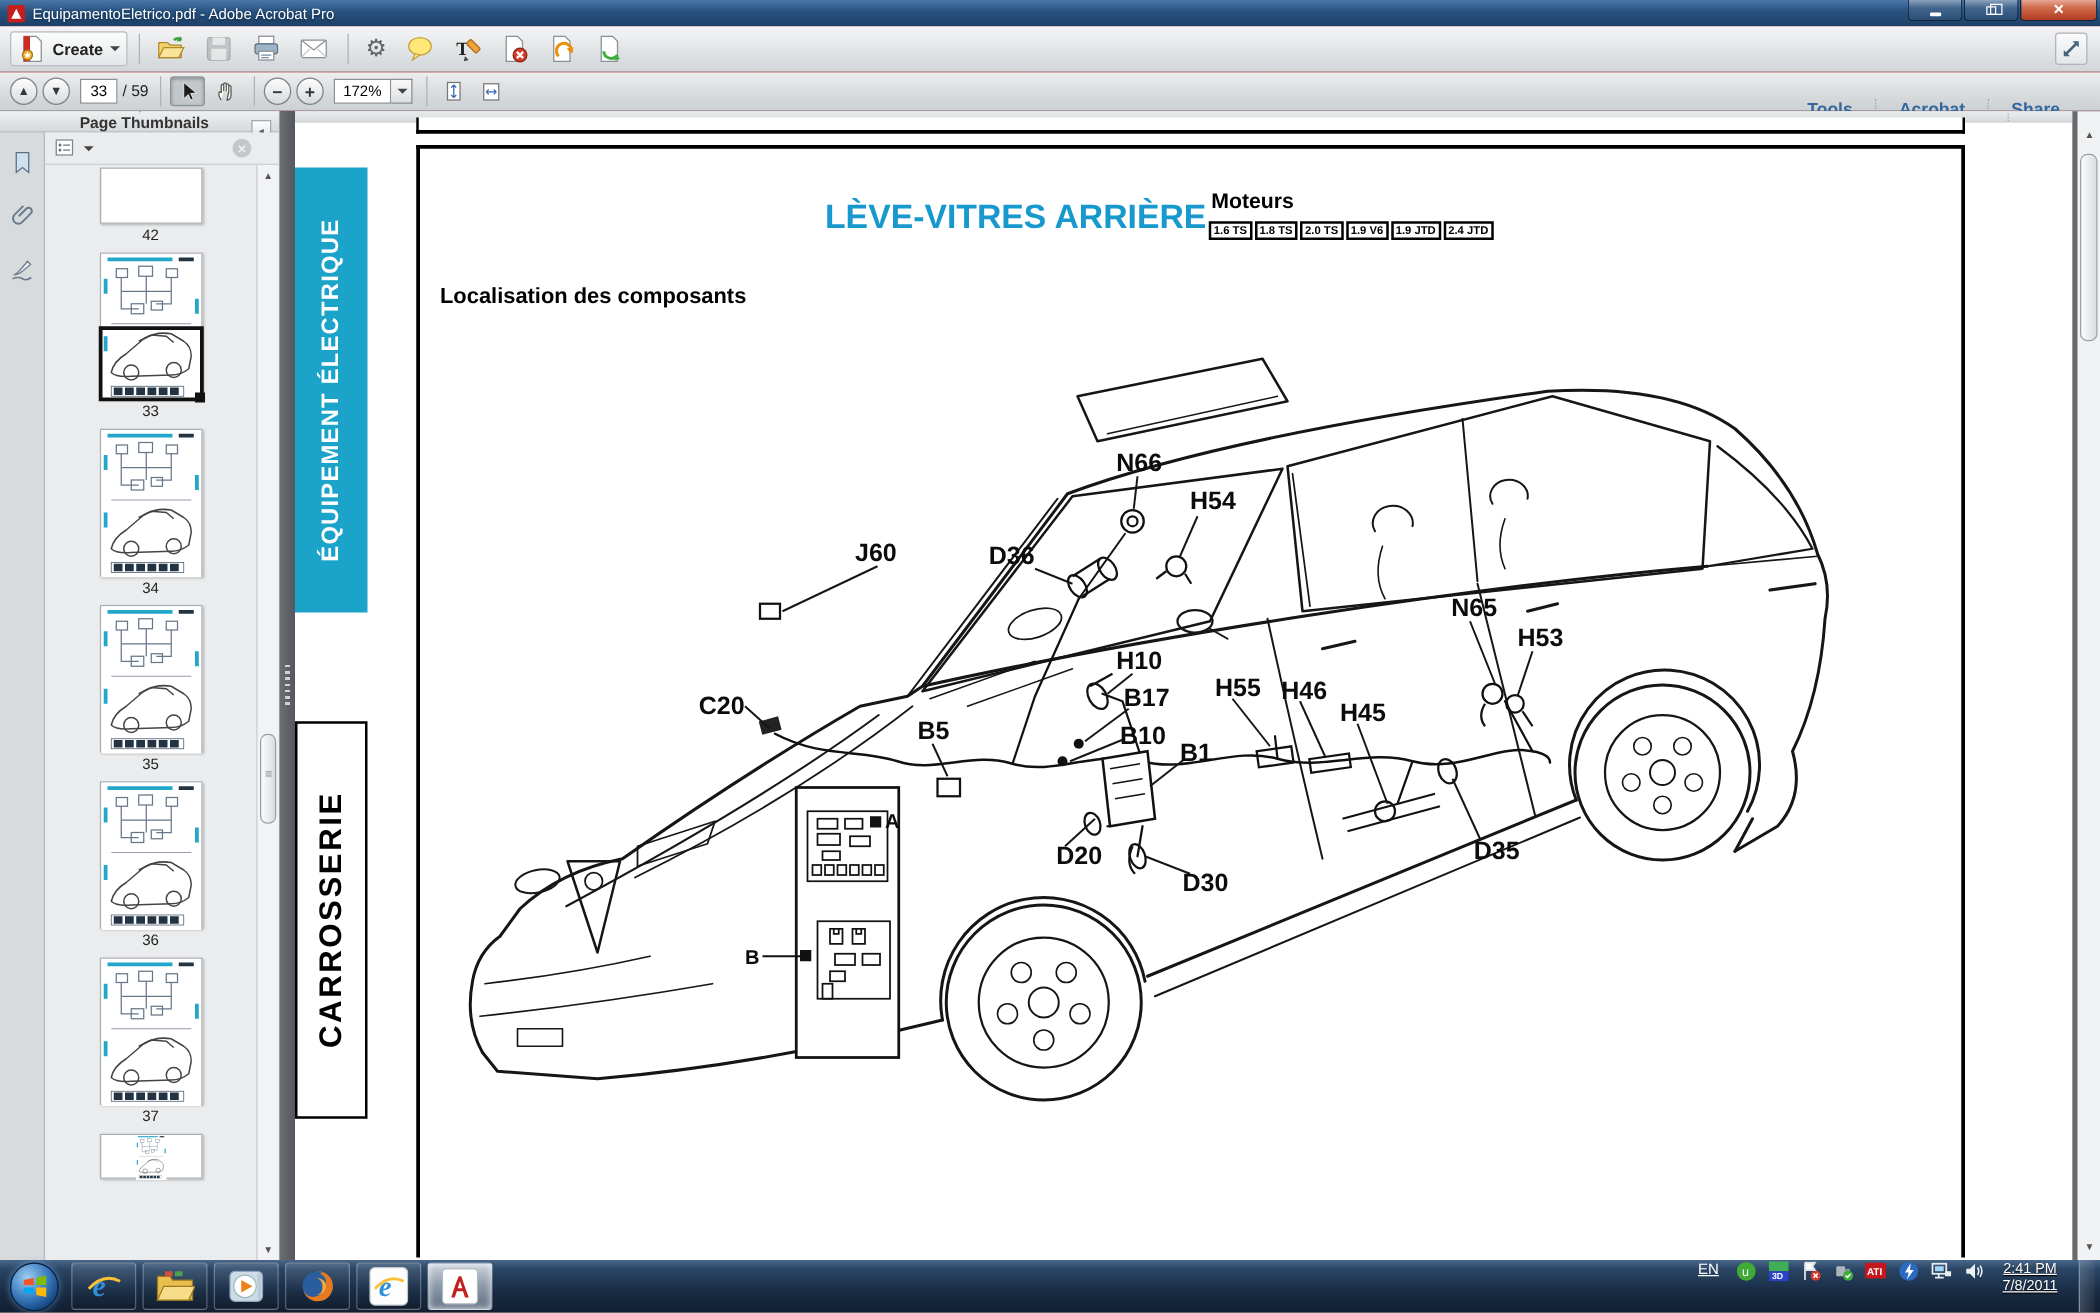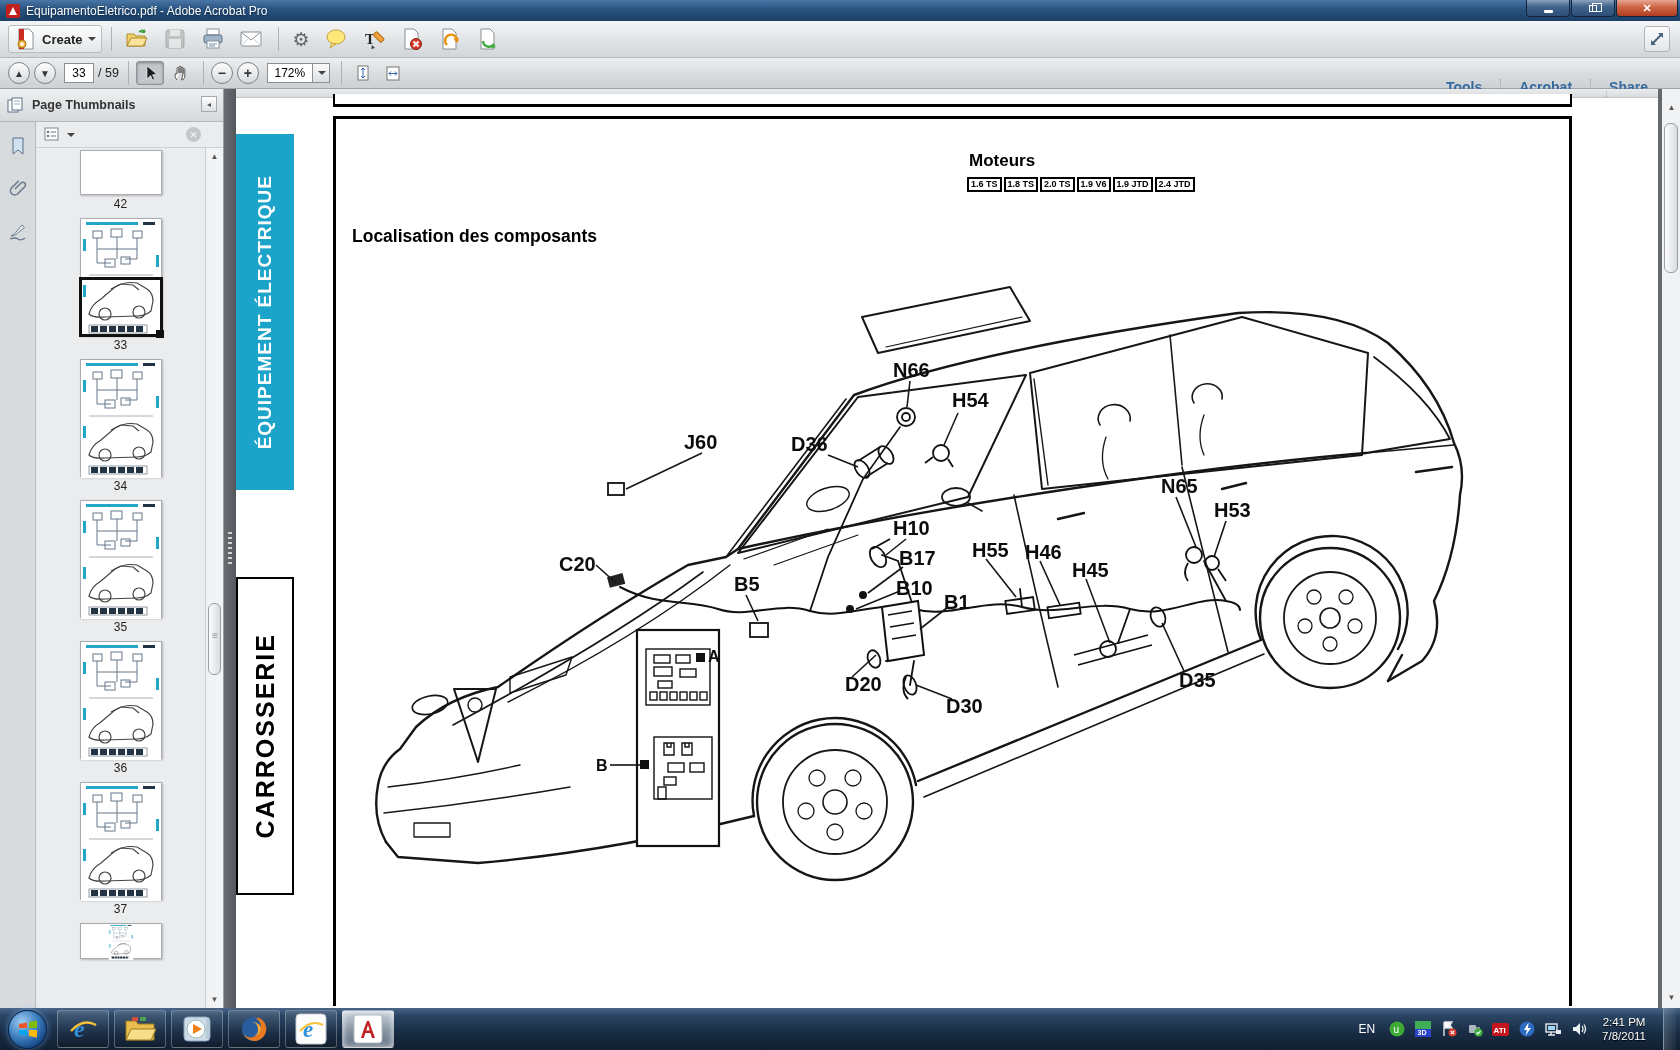--- a/index.html
+++ b/index.html
@@ -47,21 +47,21 @@
   .zoomdrop{width:17px;height:20px;border:1px solid #8c9094;border-left:none;background:linear-gradient(#fafafa,#dcdfe2);display:flex;align-items:center;justify-content:center;}
   .tb2-links{position:absolute;right:14px;top:0;height:31px;display:flex;align-items:center;}
   .tblink{font-size:14px;font-weight:bold;color:#35699e;padding:0 18px;margin-top:26px;}
   .tblink+.tblink{border-left:1px dotted #9aa0a6;}
 
   
   .workspace{flex:1;display:flex;min-height:0;position:relative;}
 
   
   .sidebar{width:224px;display:flex;flex-direction:column;background:#e4e6e8;border-right:1px solid #9b9fa3;}
-  .sb-header{height:33px;background:linear-gradient(#eef0f1,#d6d9dc);border-bottom:1px solid #b3b7ba;display:flex;align-items:center;padding:0 6px;position:relative;}
+  .sb-header{height:17px;background:linear-gradient(#eef0f1,#d6d9dc);border-bottom:1px solid #b3b7ba;display:flex;align-items:center;padding:0 6px;position:relative;flex-direction:column;}
   .sb-title{font-size:12.5px;font-weight:bold;color:#333;margin-left:8px;}
   .sb-collapse{position:absolute;right:6px;top:7px;width:16px;height:16px;border:1px solid #a6aaae;background:linear-gradient(#fff,#dde0e2);display:flex;align-items:center;justify-content:center;font-size:8px;color:#555;}
   .sb-body{flex:1;display:flex;min-height:0;}
   .navstrip{width:36px;background:#d8dbde;border-right:1px solid #b7babd;display:flex;flex-direction:column;align-items:center;padding-top:8px;gap:10px;}
   .railbtn{width:30px;height:32px;display:flex;align-items:center;justify-content:center;border-radius:3px;}
   .thumbs{flex:1;background:#eaecee;position:relative;overflow:hidden;}
   .thumb-options{height:26px;display:flex;align-items:center;padding:0 8px;border-bottom:1px solid #cdd0d3;}
   .optmenu{display:flex;align-items:center;gap:3px;}
   .optx{margin-left:auto;margin-right:14px;width:15px;height:15px;border-radius:50%;background:#c3c7ca;color:#eef0f1;font-size:9px;display:flex;align-items:center;justify-content:center;font-weight:bold;}
   .thumblist{position:absolute;left:0;right:18px;top:26px;bottom:0;display:flex;flex-direction:column;align-items:center;padding-top:2px;}
@@ -98,21 +98,21 @@
   
   .vscroll{width:22px;background:#f1f2f3;border-left:4px solid #66696d;position:relative;}
   .vscroll .arrow{position:absolute;left:3px;width:13px;height:13px;font-size:8px;color:#555;display:flex;align-items:center;justify-content:center;}
   .vscroll .thumb{position:absolute;left:2px;top:34px;width:14px;height:150px;border:1px solid #9aa0a5;border-radius:6px;background:linear-gradient(90deg,#fdfdfd,#d9dcdf);}
 
   
   .taskbar{position:absolute;left:0;top:1008px;width:1680px;height:42px;background:linear-gradient(#49678a,#2a4564 18%,#1c3click 60%,#16293f);background:linear-gradient(#49678a,#2a4564 18%,#182c44 60%,#121f31);display:flex;align-items:center;padding:0 4px;}
   .startorb{width:39px;height:39px;border-radius:50%;background:radial-gradient(circle at 35% 30%,#9ecdf2,#3d7ec0 45%,#174a85 75%,#0c2d57);border:1px solid #0a2343;margin:0 10px 0 4px;display:flex;align-items:center;justify-content:center;box-shadow:0 0 6px rgba(120,180,255,.6);}
   .taskbtn{width:52px;height:38px;border:1px solid rgba(255,255,255,.28);border-radius:3px;background:linear-gradient(rgba(255,255,255,.12),rgba(255,255,255,.03) 50%,rgba(0,0,0,.12));display:flex;align-items:center;justify-content:center;margin-right:5px;}
   .taskbtn.active{background:linear-gradient(rgba(255,255,255,.75),rgba(230,236,242,.55) 50%,rgba(180,195,215,.5));box-shadow:inset 0 0 6px rgba(255,255,255,.8);}
-  .tray{margin-left:auto;display:flex;align-items:center;gap:9px;color:#fff;}
+  .tray{margin-left:auto;display:flex;align-items:flex-start;gap:9px;color:#fff;text-decoration:underline;}
   .tray .lang{font-size:12px;color:#fff;padding:0 4px;}
   .trayicon{width:17px;height:17px;display:flex;align-items:center;justify-content:center;}
   .clock{text-align:center;font-size:11.5px;line-height:14px;color:#fff;margin:0 8px 0 6px;text-shadow:0 1px 1px #000;}
   .showdesk{width:13px;height:42px;border-left:1px solid #7e92a8;background:linear-gradient(90deg,rgba(255,255,255,.18),rgba(255,255,255,.04));margin-right:0;}
 </style>
 </head>
 <body>
 
 <div class="screen">
 
@@ -425,20 +425,21 @@
         <div class="prevpage"></div>
         <div class="pageframe"></div>
 
         <div class="sidetab-cyan">
           <span>ÉQUIPEMENT ÉLECTRIQUE</span>
         </div>
         <div class="sidetab-box">
           <span>CARROSSERIE</span>
         </div>
 
+        <div class="doc-title">LÈVE-VITRES ARRIÈRE</div>
         <div class="moteurs">Moteurs</div>
         <div class="badges">
           <span class="badge">1.6 TS</span>
           <span class="badge">1.8 TS</span>
           <span class="badge">2.0 TS</span>
           <span class="badge">1.9 V6</span>
           <span class="badge">1.9 JTD</span>
           <span class="badge">2.4 JTD</span>
         </div>
         <div class="sectionhead">Localisation des composants</div>

